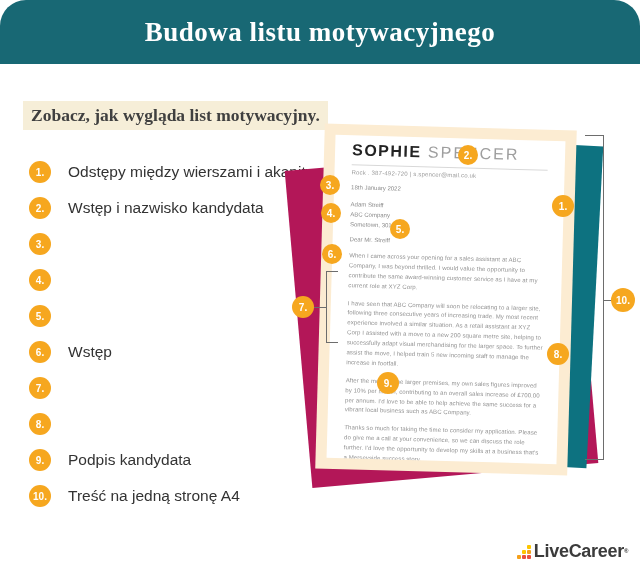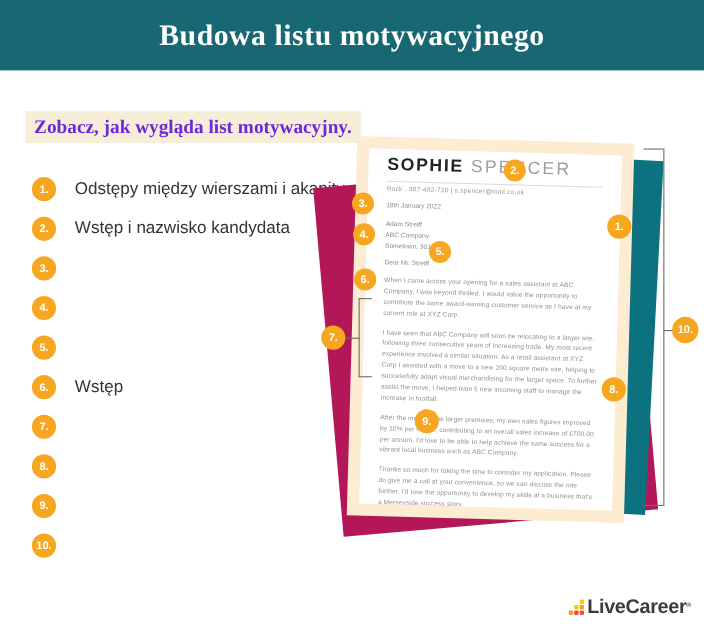--- a/index.html
+++ b/index.html
@@ -1,26 +1,26 @@
 <!DOCTYPE html>
 <html><head>
 <meta charset="utf-8">
 <style>
   html,body{margin:0;padding:0;background:#fff;}
   .canvas{position:relative;width:640px;height:572px;background:#ffffff;overflow:hidden;
-          font-family:"Liberation Sans",sans-serif;}
+          font-family:"Liberation Sans",sans-serif;border-radius:26px;}
 
   
   .header{position:absolute;left:0;top:0;width:640px;height:64px;background:#186874;}
   .header h1{margin:0;line-height:64px;text-align:center;color:#ffffff;
              font-family:"Liberation Serif",serif;font-weight:bold;font-size:27px;letter-spacing:.5px;}
 
   
   .intro{position:absolute;left:23px;top:101px;background:#f6eed8;padding:4px 8px;
-         font-family:"Liberation Serif",serif;font-weight:bold;font-size:17.5px;color:#6d28d9;}
+         font-family:"Liberation Serif",serif;font-weight:bold;font-size:17.5px;color:#404040;}
 
   
   .checklist{position:absolute;left:29px;top:161px;display:flex;flex-direction:column;gap:14px;}
   .row{display:flex;align-items:center;height:22px;}
   .num{flex:0 0 22px;width:22px;height:22px;border-radius:50%;background:#f6a71f;color:#fff;
        font-size:10px;font-weight:bold;display:flex;align-items:center;justify-content:center;}
   .lbl{margin-left:17px;font-size:15.5px;color:#333333;white-space:nowrap;}
 
   
   .sheet-magenta{position:absolute;left:298px;top:158px;width:287px;height:318px;
@@ -96,23 +96,25 @@
       <span class="lbl">Wstęp</span>
     </div>
     <div class="row">
       <span class="num">7.</span>
     </div>
     <div class="row">
       <span class="num">8.</span>
     </div>
     <div class="row">
       <span class="num">9.</span>
+      <span class="lbl">Podpis kandydata</span>
     </div>
     <div class="row">
       <span class="num">10.</span>
+      <span class="lbl">Treść na jedną stronę A4</span>
     </div>
   </div>
 
   <div class="sheet-magenta"></div>
   <div class="sheet-teal"></div>
 
   <div class="page">
     <div class="page-inner">
       <div class="lt-name"><span>SOPHIE</span><span class="last"> SPENCER</span></div>
       <hr class="lt-rule">

